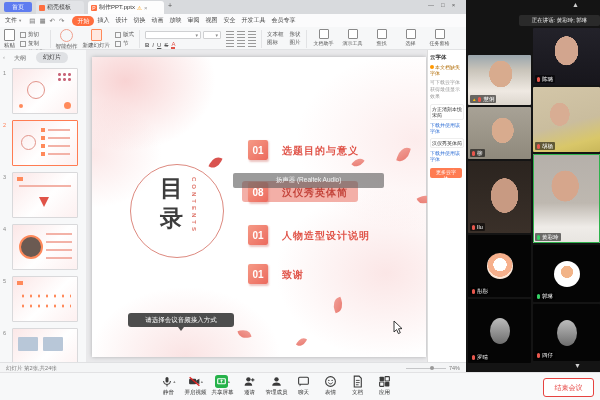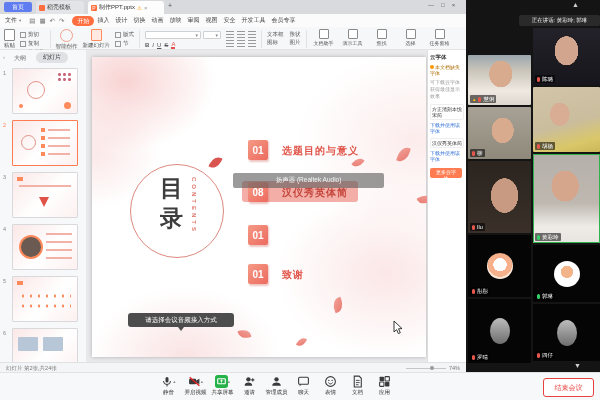--- a/index.html
+++ b/index.html
@@ -320,20 +320,21 @@
       <span class="petal red" style="left:119px;top:99px;width:9px;height:13px;transform:rotate(28deg);"></span>
 
       <span class="itemsq" style="top:83px;">01</span>
       <span class="itemlbl" style="top:87px;">选题目的与意义</span>
 
       <div class="banner02"></div>
       <span class="itemsq" style="top:125px;">08</span>
       <span class="itemlbl" style="top:129px;color:#c4453c;">汉仪秀英体简</span>
 
       <span class="itemsq" style="top:168px;">01</span>
+      <span class="itemlbl" style="top:172px;">人物造型设计说明</span>
 
       <span class="itemsq" style="top:207px;">01</span>
       <span class="itemlbl" style="top:211px;">致谢</span>
 
       <span class="petal" style="left:262px;top:100px;width:8px;height:11px;transform:rotate(40deg);"></span>
       <span class="petal" style="left:306px;top:90px;width:11px;height:15px;transform:rotate(15deg);"></span>
       <span class="petal" style="left:328px;top:136px;width:9px;height:13px;transform:rotate(60deg);"></span>
       <span class="petal" style="left:241px;top:241px;width:10px;height:14px;transform:rotate(-20deg);"></span>
       <span class="petal" style="left:148px;top:271px;width:9px;height:12px;transform:rotate(75deg);"></span>
       <span class="petal" style="left:206px;top:280px;width:7px;height:10px;transform:rotate(30deg);"></span>

